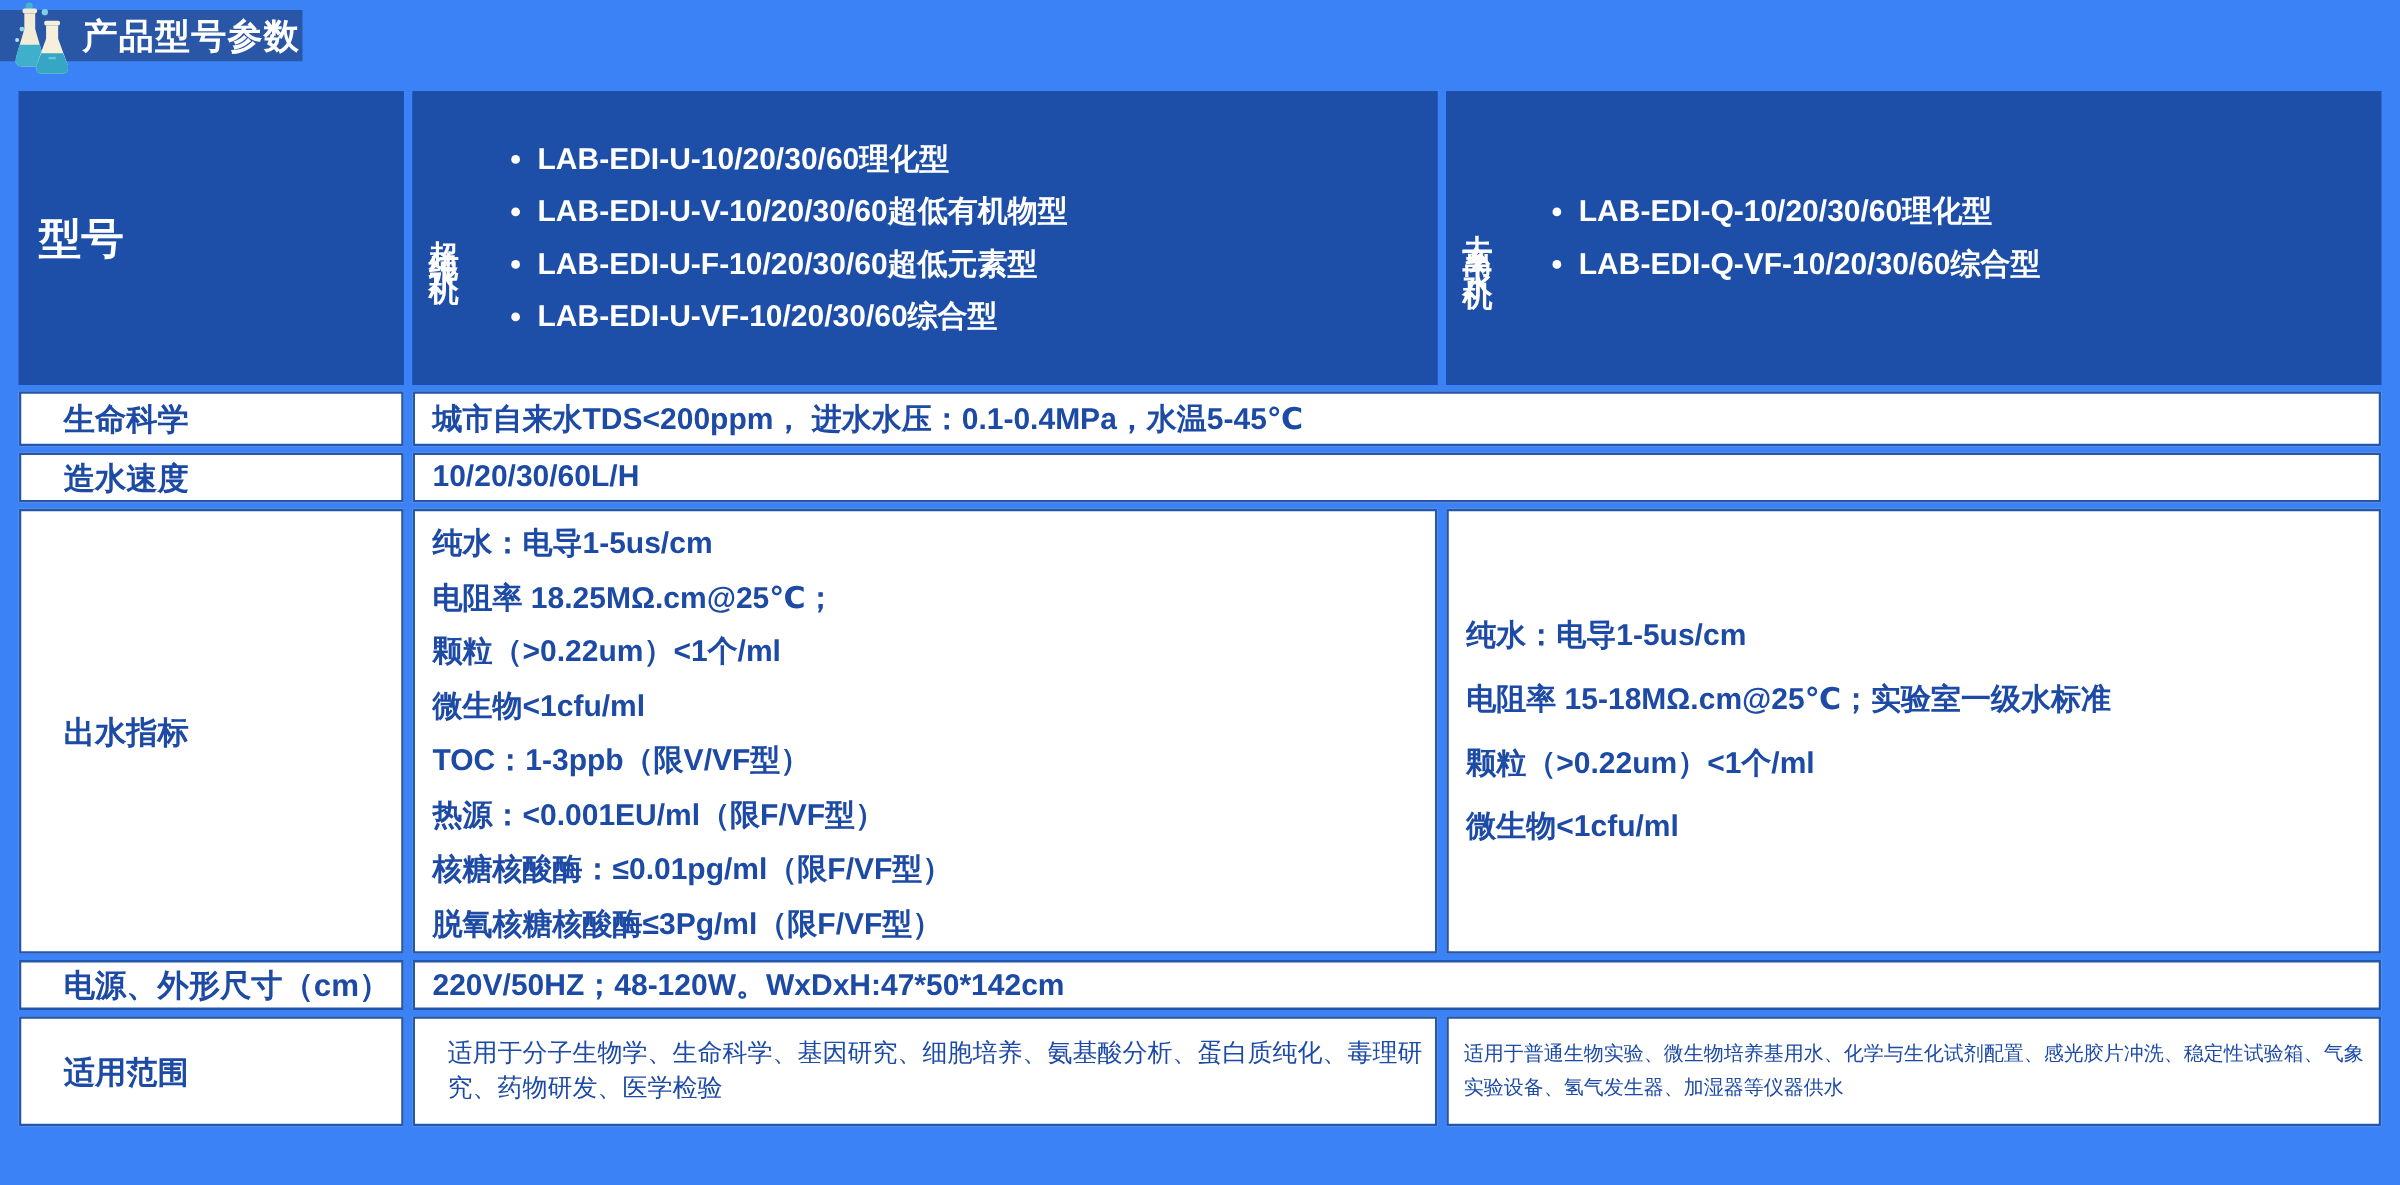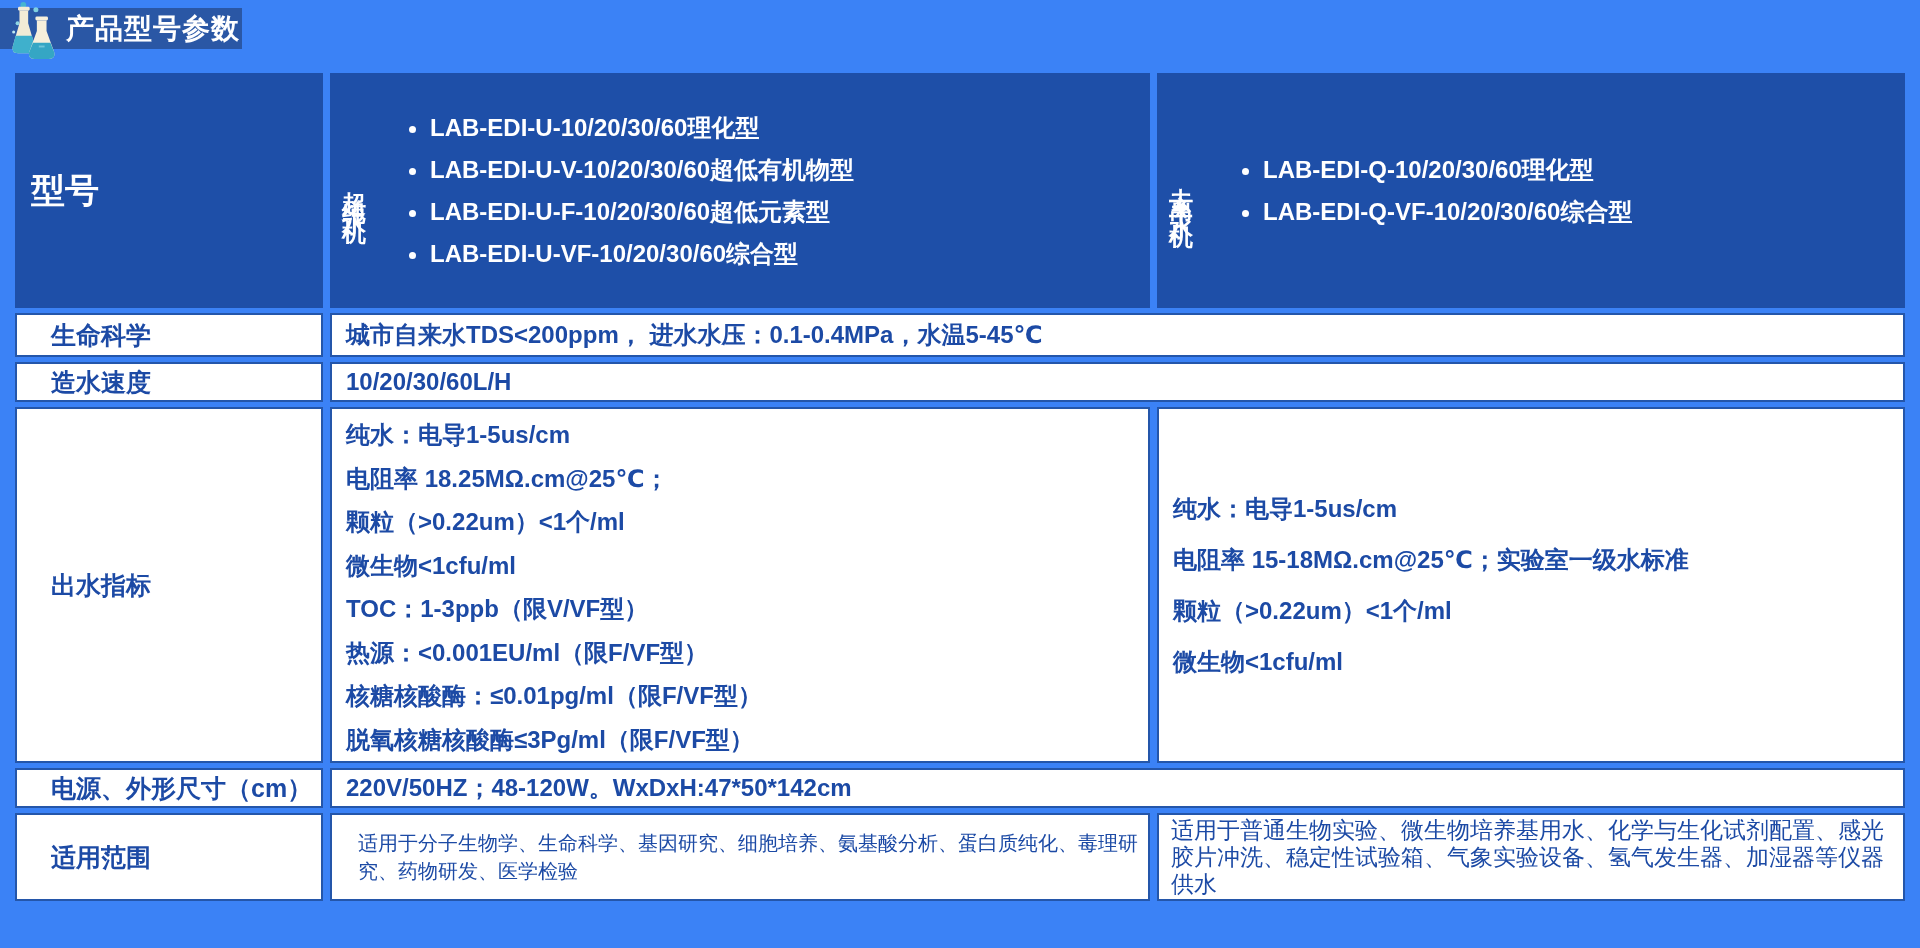--- a/index.html
+++ b/index.html
@@ -40,21 +40,21 @@
   .ml-ultrapure{margin-left:64px;}
   .ml-deionized{margin-left:70px;}
   .ml-deionized li{line-height:43px;}
 
   .spec-lines div{line-height:43.5px;white-space:nowrap;}
   .spec-lines.pad-top{padding-top:4px;}
   .spec-lines.tall div{line-height:51px;}
   td.center-v{vertical-align:middle;}
 
   td.small-text{font-size:20px;line-height:28px;padding-left:26px;padding-right:10px;font-weight:400;}
-  td.small-text.right{font-size:23px;padding-left:12px;padding-right:6px;line-height:27px;}
+  td.small-text.right{font-size:16px;padding-left:12px;padding-right:6px;line-height:27px;}
 
   tr.r-model td{height:235px;}
   tr.r-source td{height:44px;}
   tr.r-make td{height:40px;margin-top:16px;}
   tr.r-take td{height:40px;}
   tr.r-quality td{height:348px;margin-left:11px;}
   tr.r-power td{height:40px;}
   tr.r-apply td{height:88px;margin-left:46px;}
 </style>
 </head>

